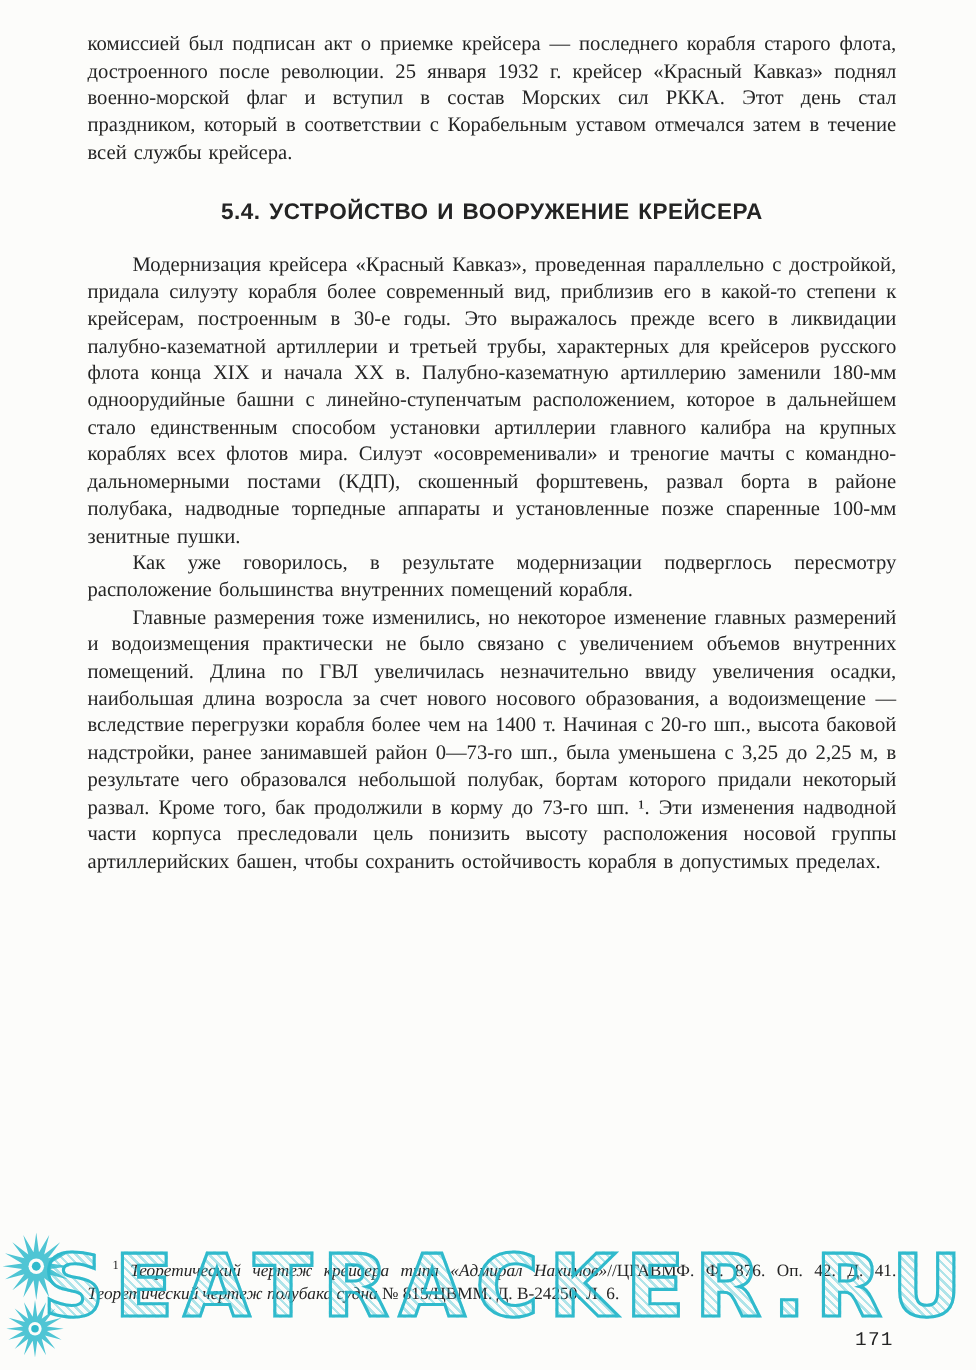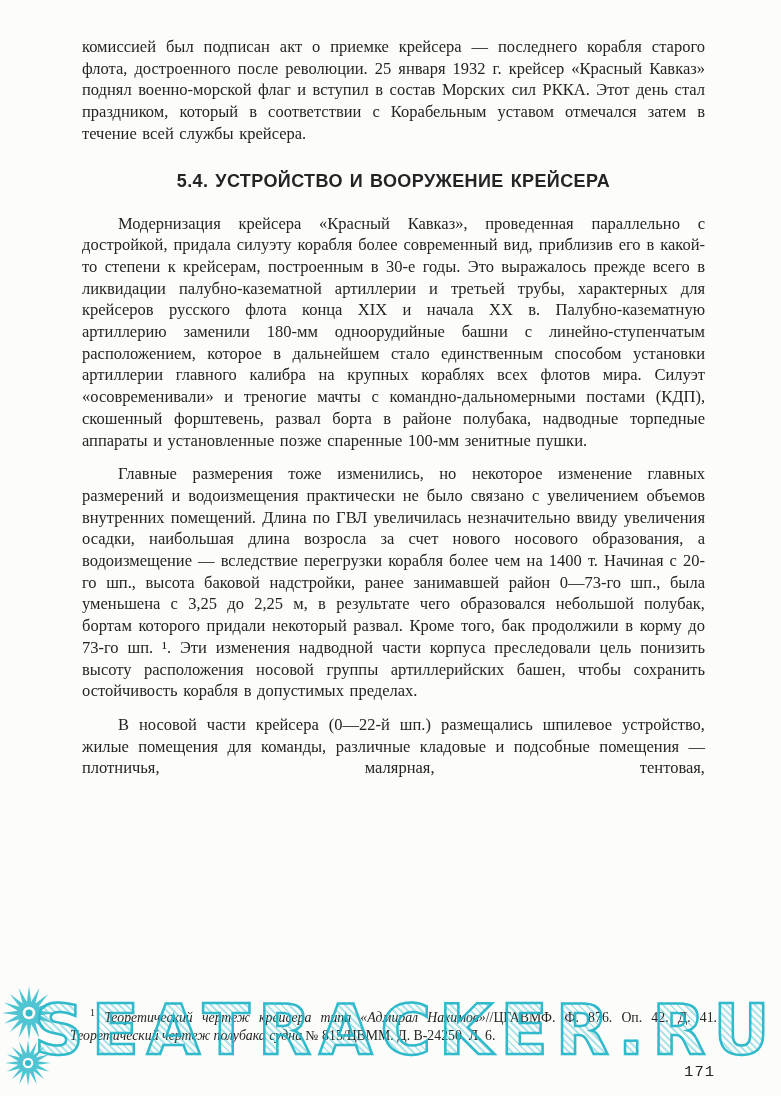--- a/index.html
+++ b/index.html
@@ -15,21 +15,21 @@
     position: absolute; inset: 0;
     padding: 24px 64px 0 70px;
     box-sizing: border-box;
   }
   .bodytext {
     font-size: 16.5px;
     line-height: 21.7px;
     text-align: justify;
     word-spacing: 1.5px;
   }
-  .bodytext p { margin: 12px; text-indent: 36px; }
+  .bodytext p { margin: 0; text-indent: 36px; }
   .bodytext p.noindent { text-indent: 0; }
   .bodytext p.fill-last { text-align-last: justify; }
   .heading {
     text-align: center;
     font-family: "Liberation Sans", sans-serif;
     font-weight: bold;
     font-size: 18px;
     line-height: 20px;
     letter-spacing: 0.4px;
     margin: 26px 0 22px 0;
@@ -86,22 +86,22 @@
 <div class="page">
 
   <div class="bodytext">
     <p class="noindent">комиссией был подписан акт о приемке крейсера — последнего корабля старого флота, достроенного после революции. 25 января 1932 г. крейсер «Красный Кавказ» поднял военно-морской флаг и вступил в состав Морских сил РККА. Этот день стал праздником, который в соответствии с Корабельным уставом отмечался затем в течение всей службы крейсера.</p>
 
     <div class="heading">
       <div>5.4. УСТРОЙСТВО И ВООРУЖЕНИЕ КРЕЙСЕРА</div>
     </div>
 
     <p>Модернизация крейсера «Красный Кавказ», проведенная параллельно с достройкой, придала силуэту корабля более современный вид, приблизив его в какой-то степени к крейсерам, построенным в 30-е годы. Это выражалось прежде всего в ликвидации палубно-казематной артиллерии и третьей трубы, характерных для крейсеров русского флота конца XIX и начала XX в. Палубно-казематную артиллерию заменили 180-мм одноорудийные башни с линейно-ступенчатым расположением, которое в дальнейшем стало единственным способом установки артиллерии главного калибра на крупных кораблях всех флотов мира. Силуэт «осовременивали» и треногие мачты с командно-дальномерными постами (КДП), скошенный форштевень, развал борта в районе полубака, надводные торпедные аппараты и установленные позже спаренные 100-мм зенитные пушки.</p>
+    <p>Как уже говорилось, в результате модернизации подверглось пересмотру расположение большинства внутренних помещений корабля.</p>
     <p>Главные размерения тоже изменились, но некоторое изменение главных размерений и водоизмещения практически не было связано с увеличением объемов внутренних помещений. Длина по ГВЛ увеличилась незначительно ввиду увеличения осадки, наибольшая длина возросла за счет нового носового образования, а водоизмещение — вследствие перегрузки корабля более чем на 1400 т. Начиная с 20-го шп., высота баковой надстройки, ранее занимавшей район 0—73-го шп., была уменьшена с 3,25 до 2,25 м, в результате чего образовался небольшой полубак, бортам которого придали некоторый развал. Кроме того, бак продолжили в корму до 73-го шп. ¹. Эти изменения надводной части корпуса преследовали цель понизить высоту расположения носовой группы артиллерийских башен, чтобы сохранить остойчивость корабля в допустимых пределах.</p>
-    <p class="fill-last">В носовой части крейсера (0—22-й шп.) размещались шпилевое устройство, жилые помещения для команды, различные кладовые и подсобные помещения — плотничья, малярная, тентовая,</p>
   </div>
 
   <div class="footnote">
     <sup>1</sup>
     <span class="it">Теоретический чертеж крейсера типа «Адмирал Нахимов»</span><span>//ЦГАВМФ. Ф. 876. Оп. 42. Д. 41. </span><span class="it">Теоретический чертеж полубака судна</span><span> № 815/ЦВММ. Д. В-24250. Л. 6.</span>
   </div>
 
   <div class="page-number">171</div>
 
   <div class="watermark">

